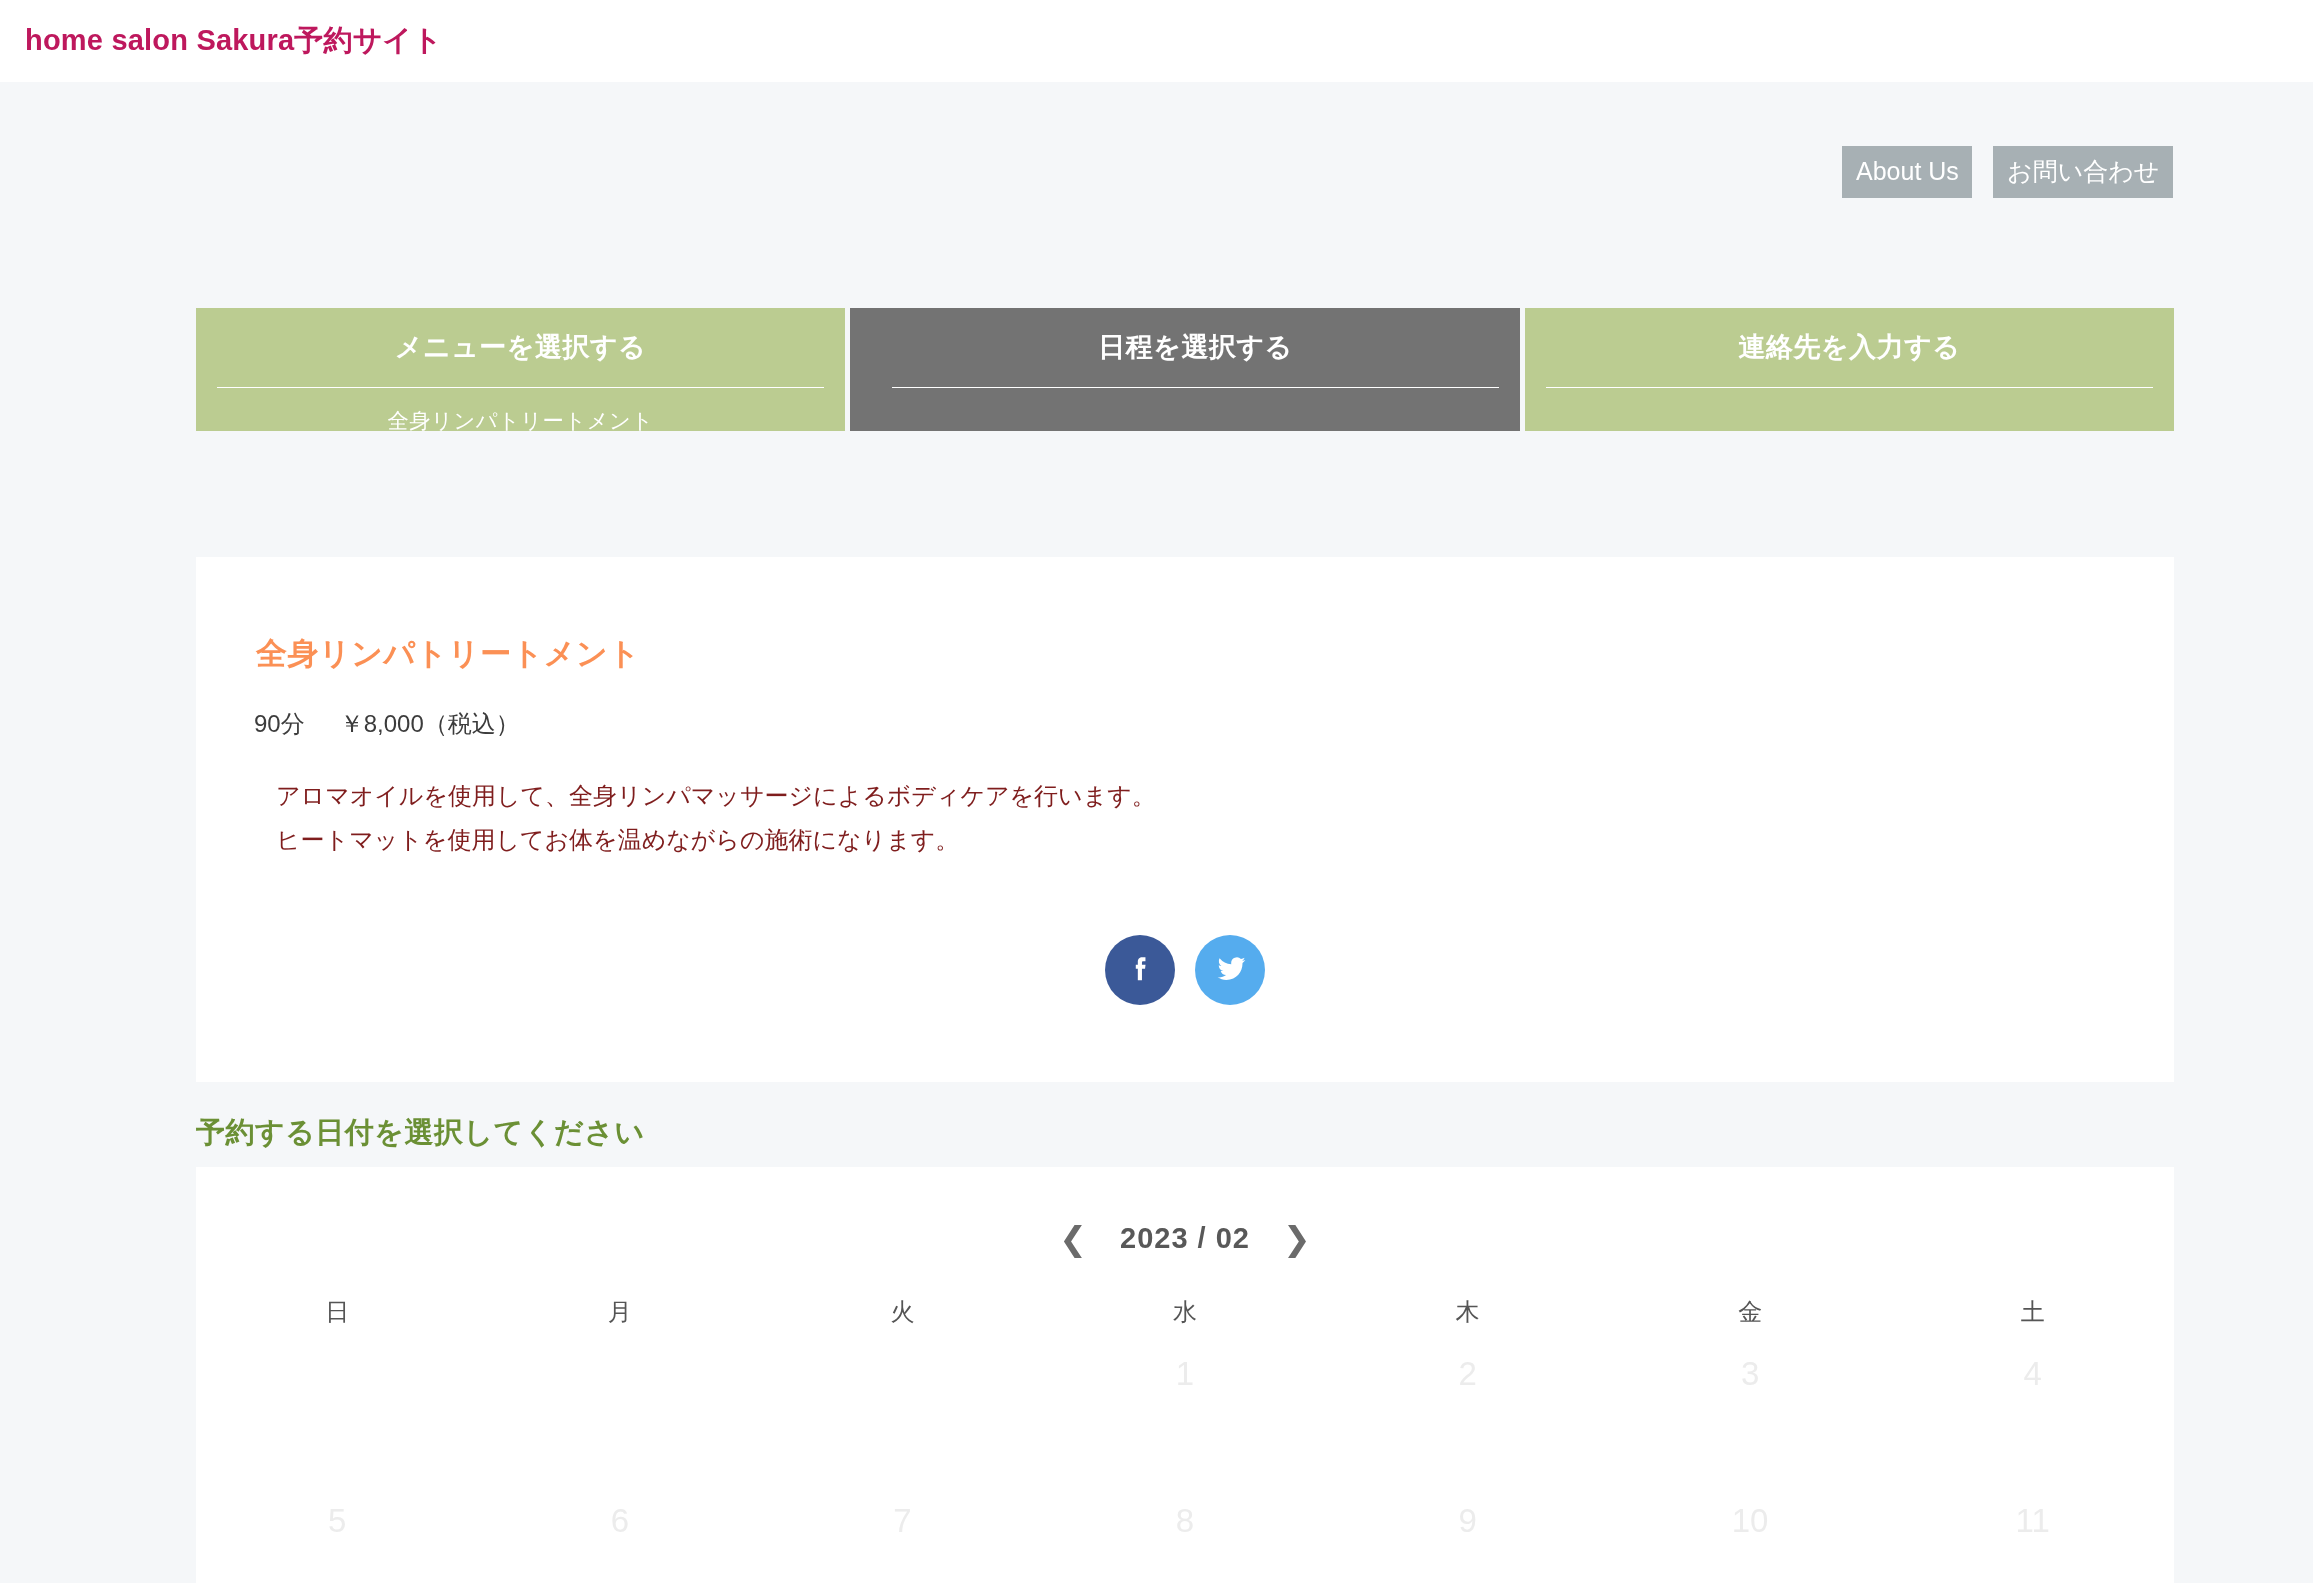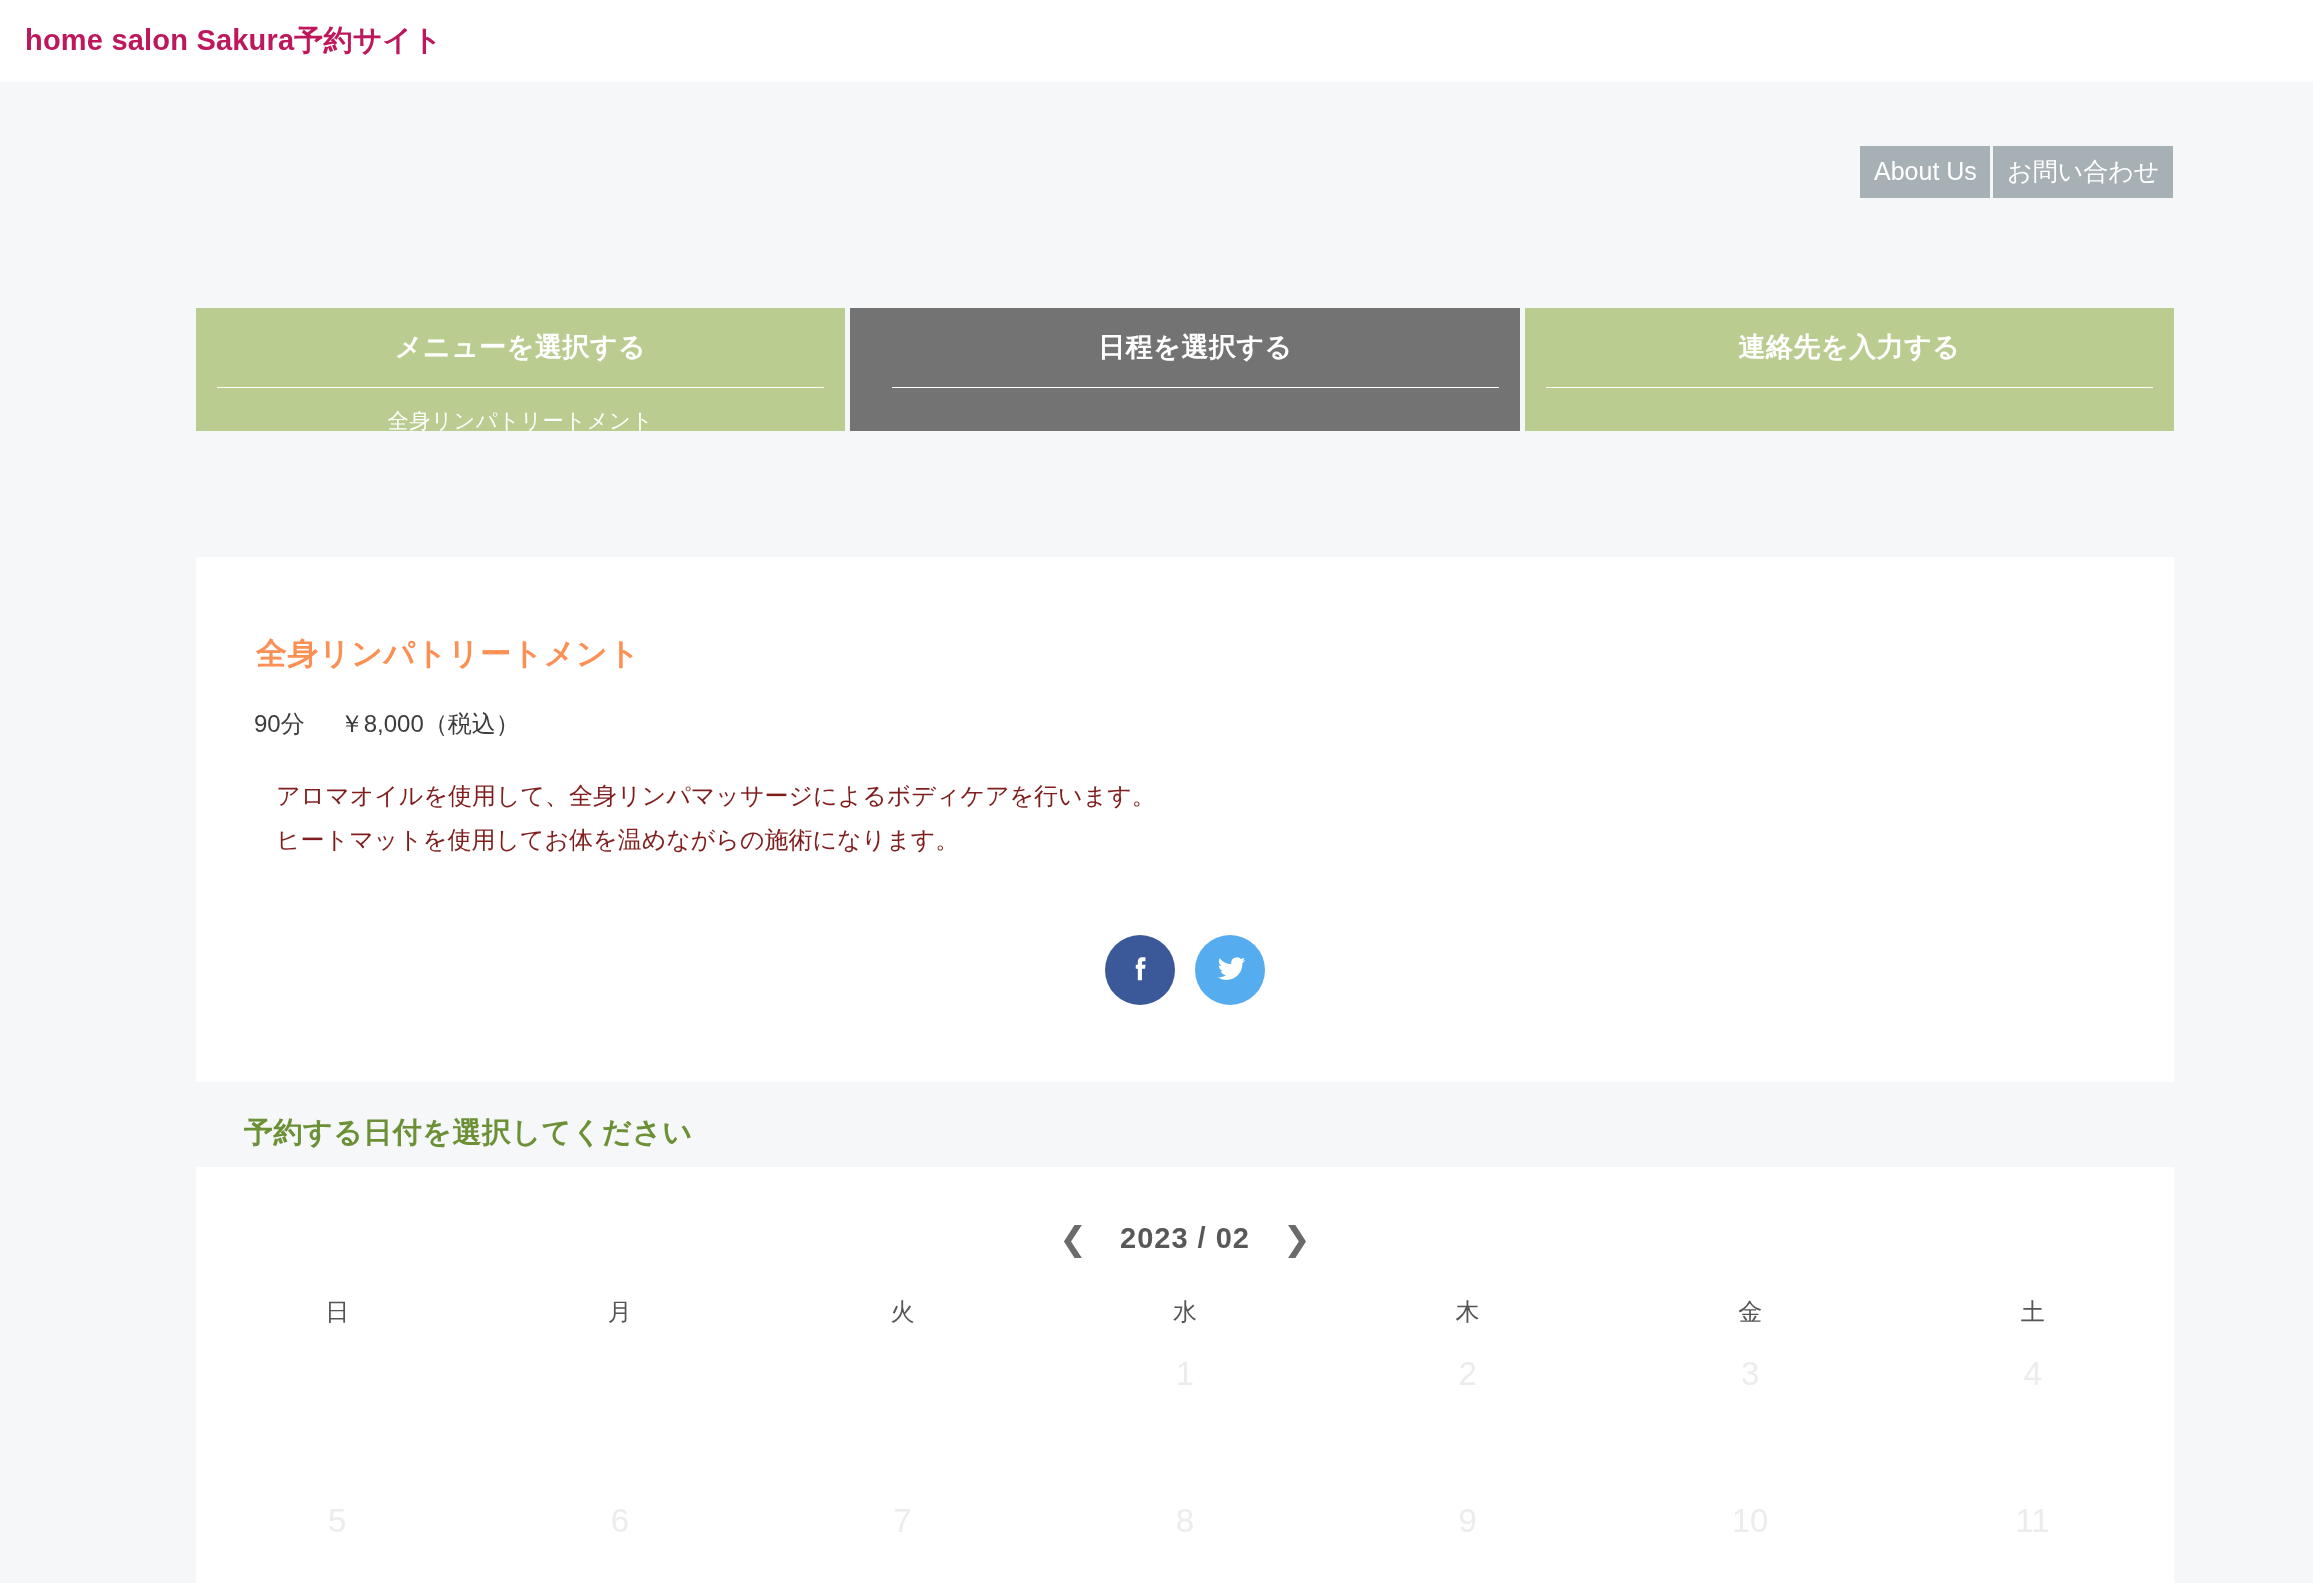--- a/index.html
+++ b/index.html
@@ -39,21 +39,21 @@
     height: calc(1584px - 82px);
     position: relative;
   }
 
   
   .util-nav {
     position: absolute;
     top: 64px;
     right: 140px;
     display: flex;
-    gap: 3px;
+    gap: 21px;
   }
   .util-btn {
     background: #a7b0b4;
     color: #ffffff;
     font-size: 25px;
     line-height: 1;
     padding: 12.6px 13.6px 14.6px 13.6px;
     white-space: nowrap;
     cursor: pointer;
     border: none;
@@ -161,21 +161,20 @@
 
   
   .cal-heading {
     position: absolute;
     left: 196px;
     top: 1031px;
     font-size: 29px;
     font-weight: bold;
     color: #6b9035;
     letter-spacing: 0.5px;
-    margin-left: 48px;
   }
 
   
   .card-calendar {
     top: 1085px;
     height: 417px;
   }
   .cal-nav {
     display: flex;
     align-items: center;

